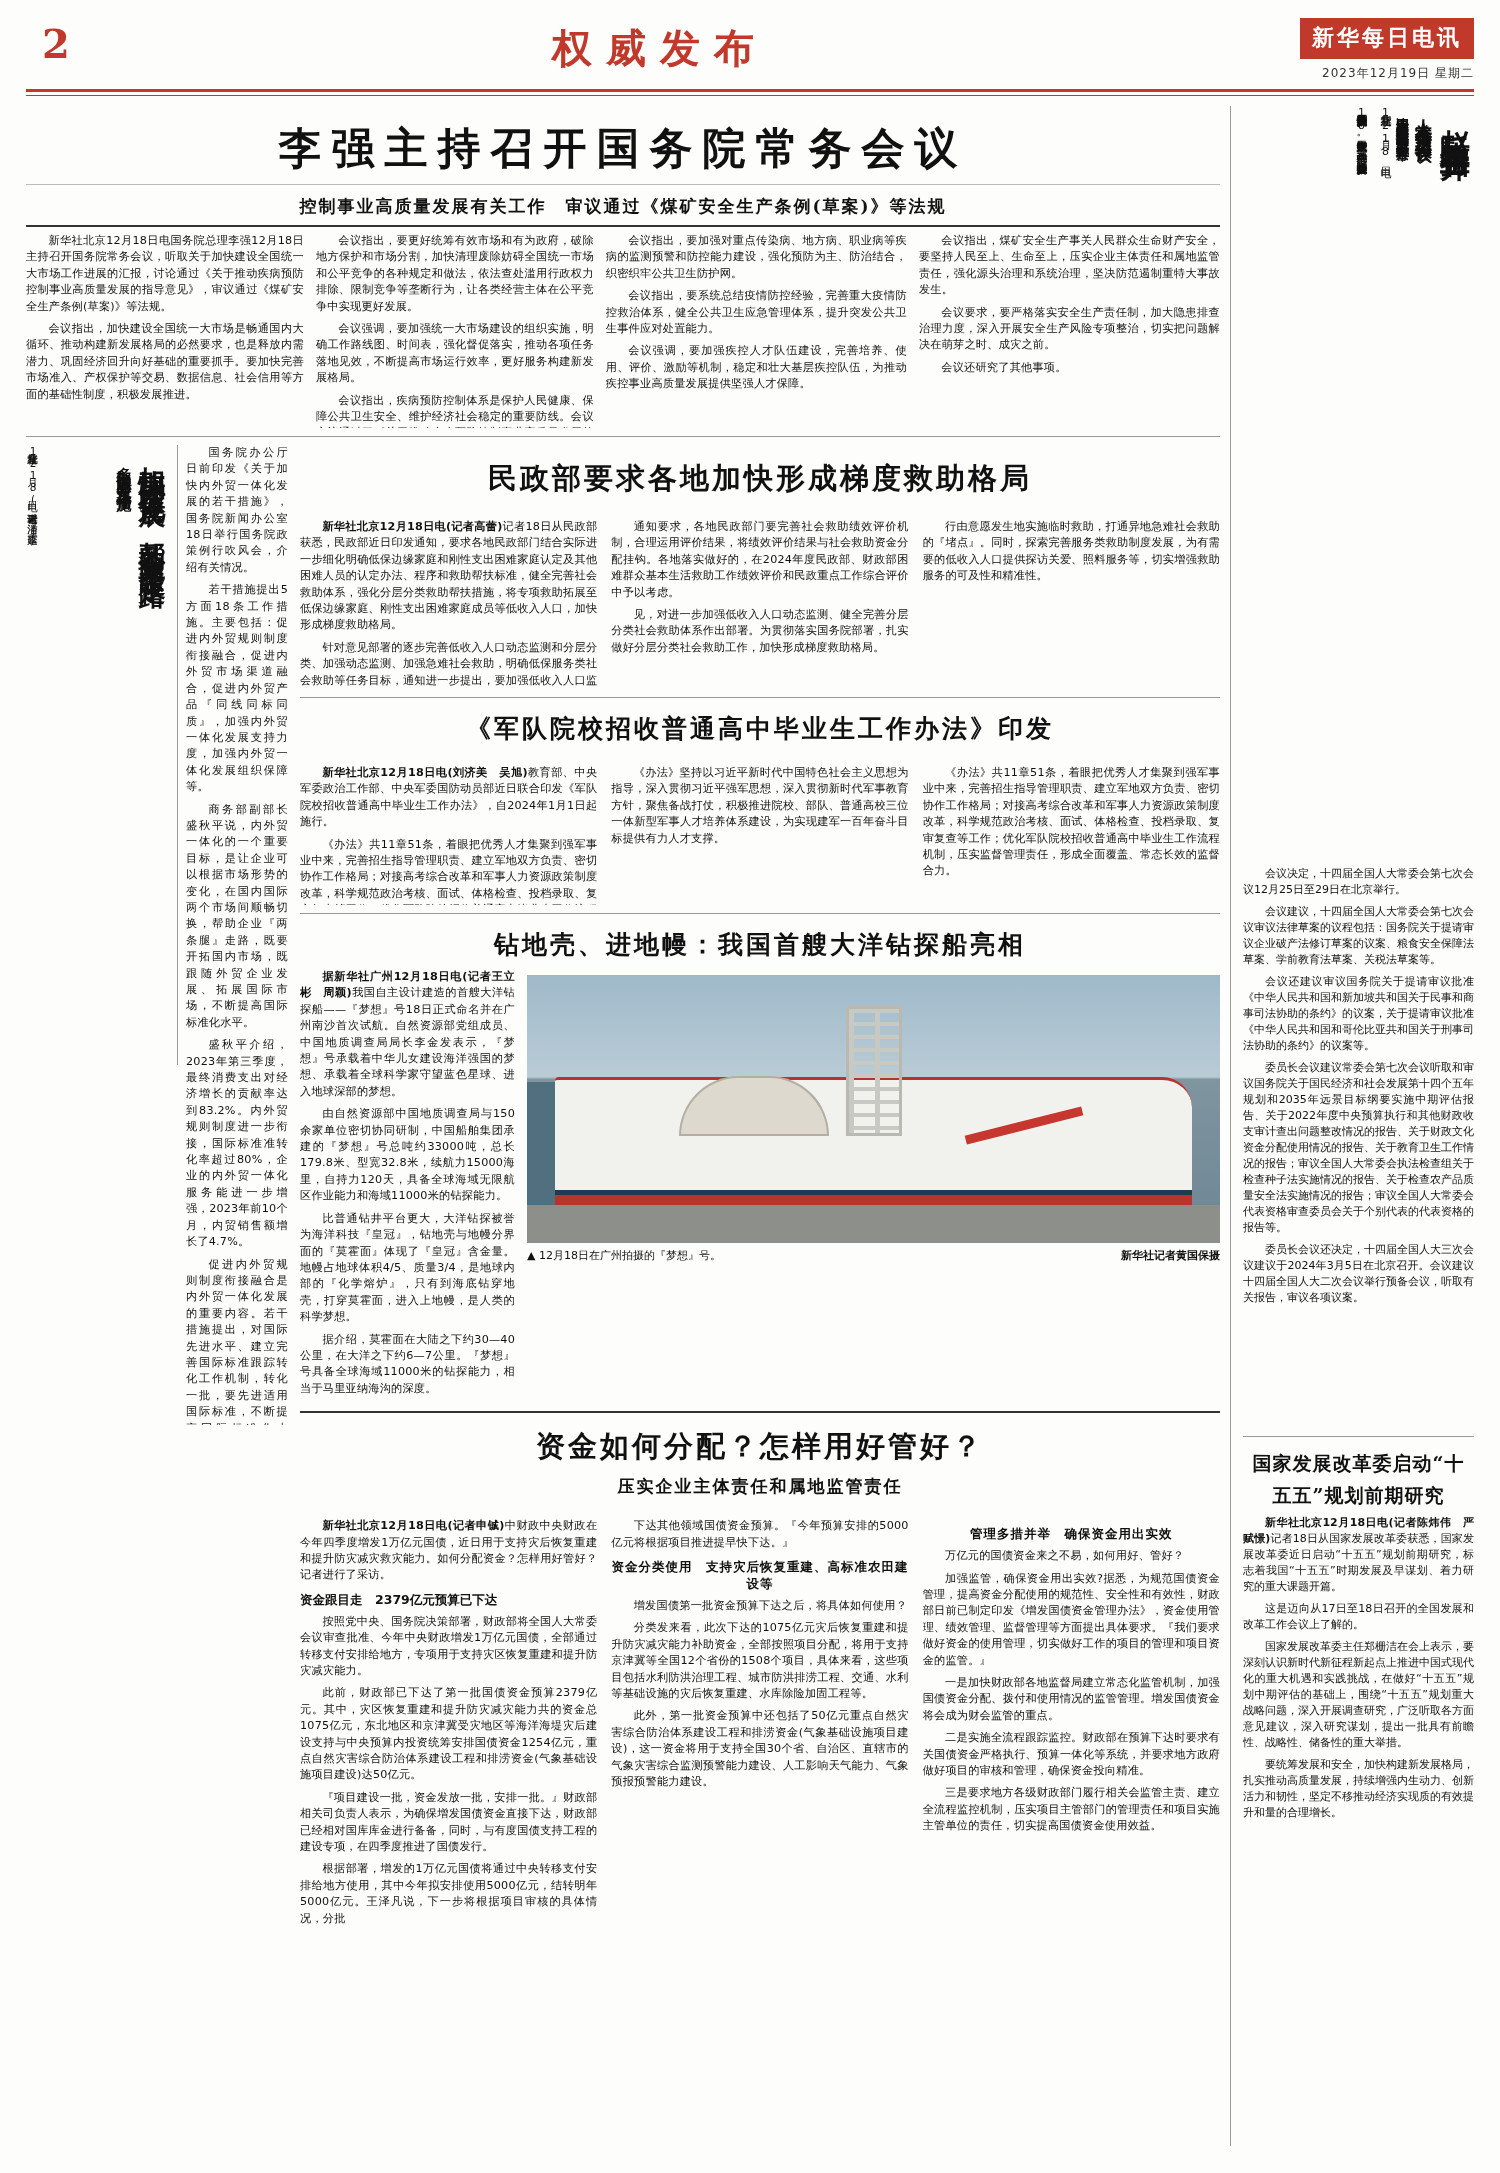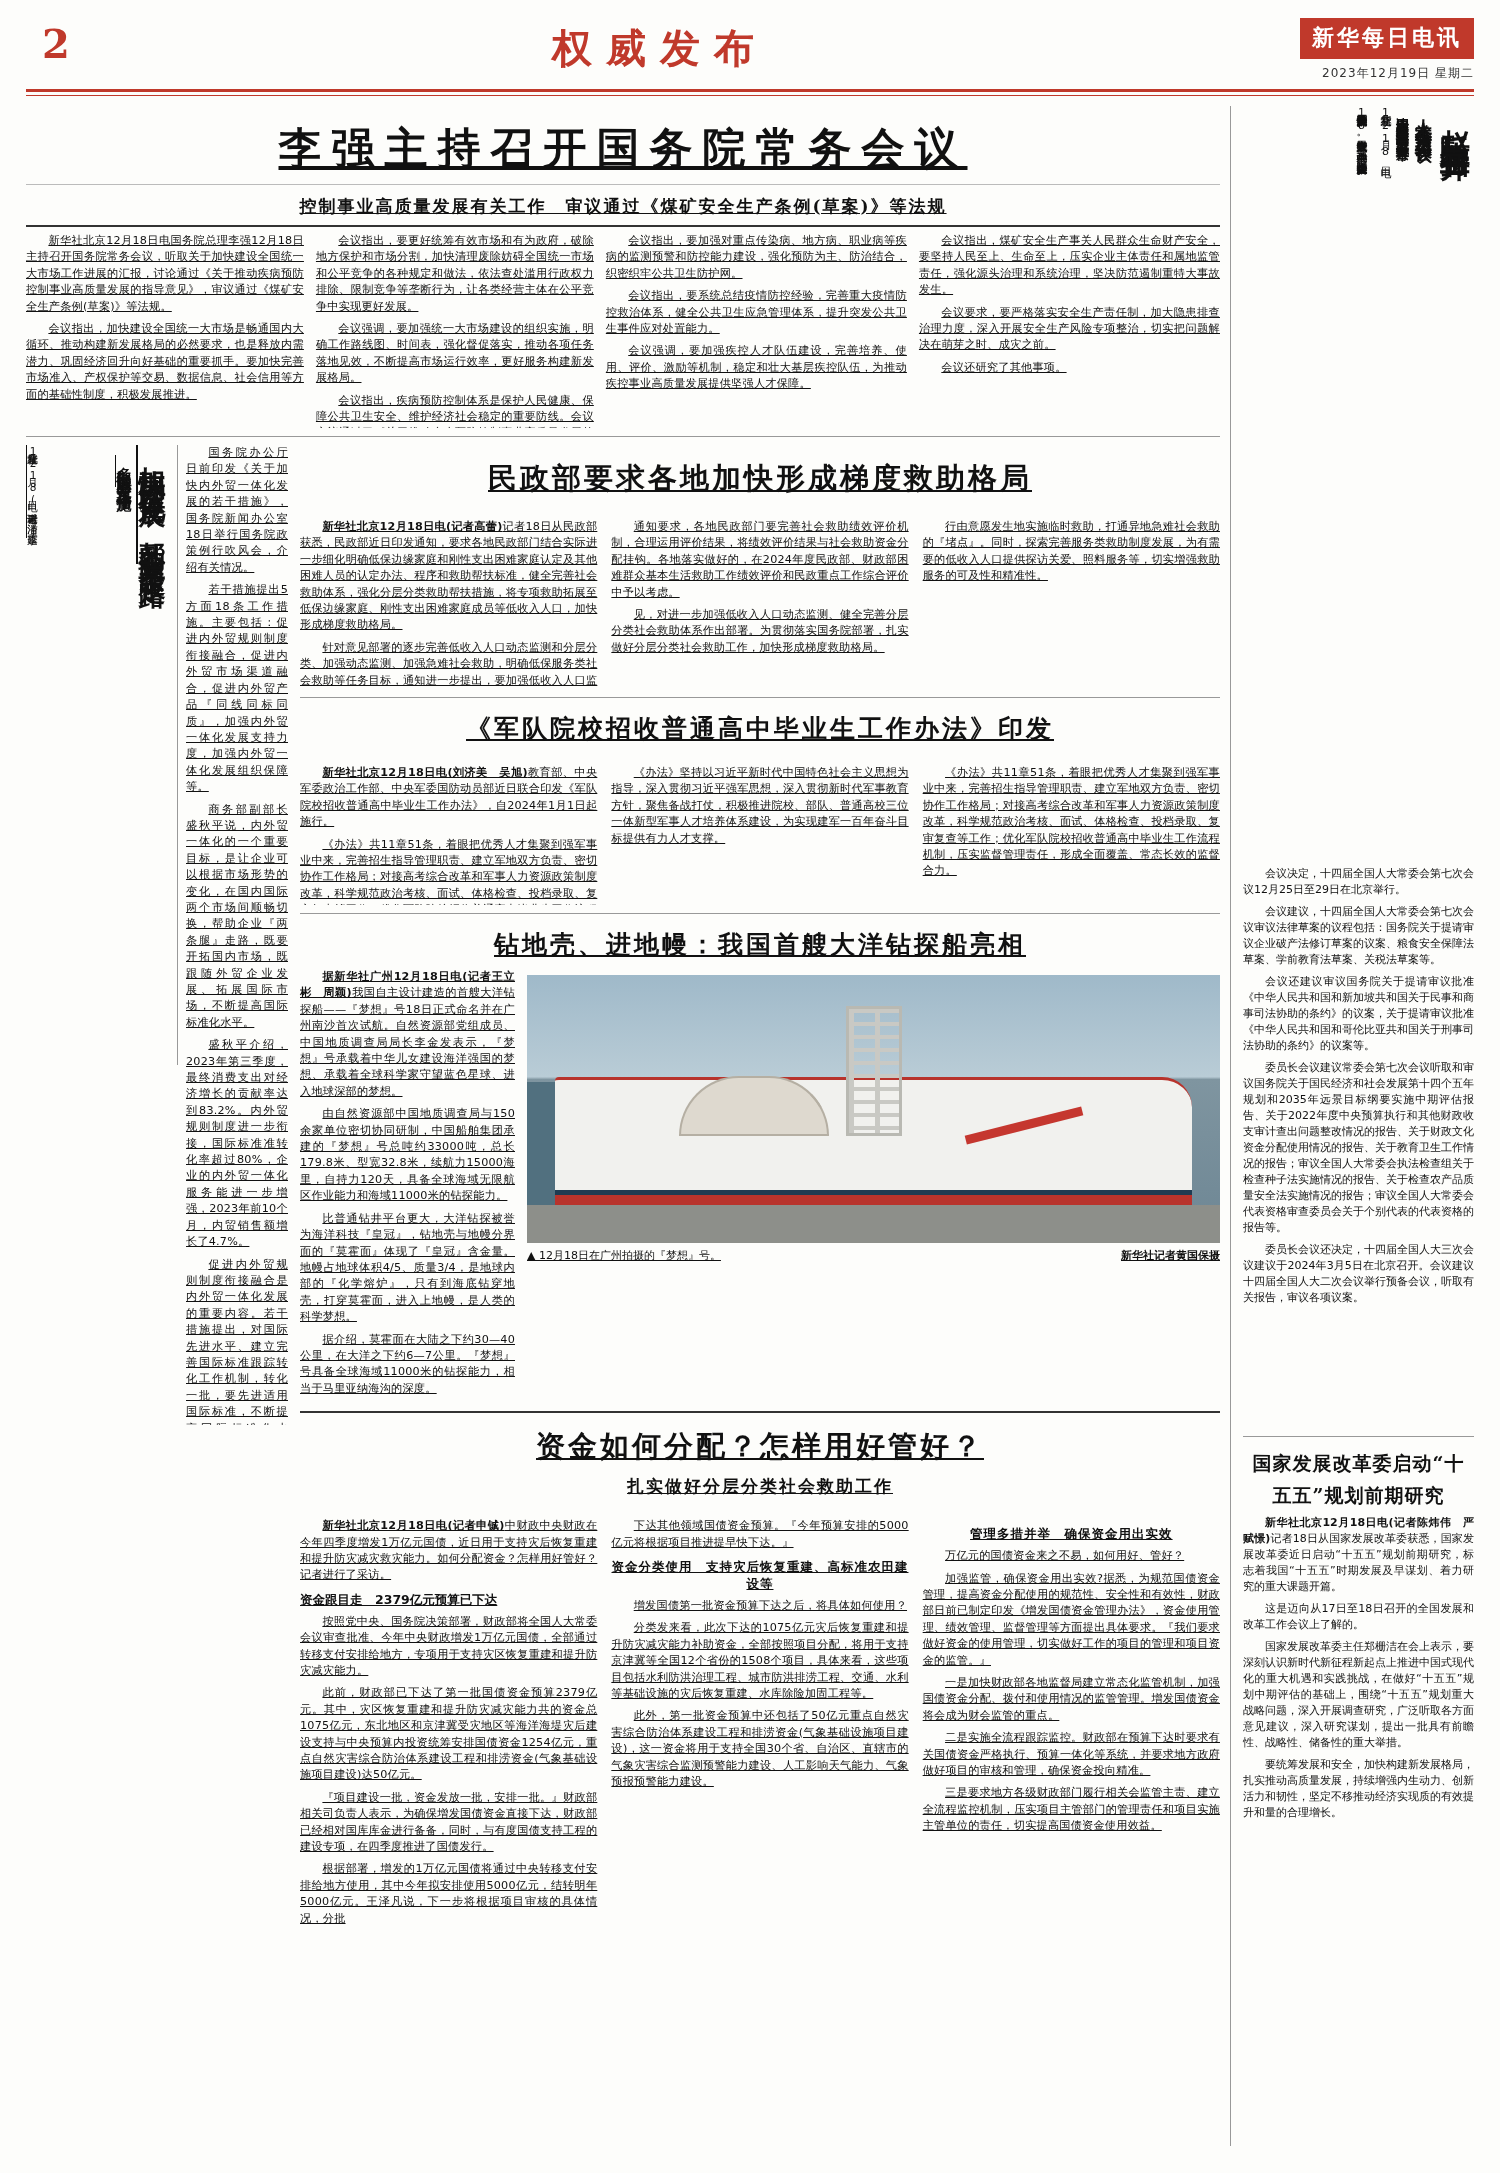--- a/index.html
+++ b/index.html
@@ -18,21 +18,21 @@
   .page-num { color:#c0392b; font-weight:bold; font-size:40px; font-family:"DejaVu Serif", serif; width:60px; text-align:center; line-height:52px; }
   .masthead-title { flex:1; text-align:center; font-family:"DejaVu Serif", serif; font-weight:bold; font-size:40px; letter-spacing:14px; color:#c0392b; line-height:60px; }
   .masthead-right { width:240px; text-align:right; }
   .brand { display:inline-block; background:#c0392b; color:#fff; font-family:"DejaVu Serif", serif; font-weight:bold; font-size:22px; letter-spacing:3px; padding:5px 12px 6px 12px; }
   .brand-date { font-size:12px; color:#333; margin-top:6px; letter-spacing:1px; }
 
   .rule-double { border-top:1px solid #c0392b; margin-top:3px; }
 
   
   .body-grid { display:flex; margin-top:10px; height:2040px; }
-  .col-left { width:1205px; padding-right:10px; border-right:1px solid #999;text-decoration:underline; }
+  .col-left { width:1205px; padding-right:10px; border-right:1px solid #999; }
   .col-right { width:243px; padding-left:12px; }
 
   
   .lead-headline {
     text-align:center;
     font-family:"DejaVu Serif", serif;
     font-weight:bold;
     font-size:43px;
     letter-spacing:10px;
     padding:14px 0 6px 0;
@@ -230,21 +230,21 @@
                   <span class="credit">新华社记者黄国保摄</span>
                 </div>
               </div>
             </div>
           </div>
 
           <div class="hr-thick"></div>
 
           <div>
             <div class="sec-title">资金如何分配？怎样用好管好？</div>
-            <div class="sec-sub">扎实做好分层分类社会救助工作</div>
+            <div class="sec-sub">压实企业主体责任和属地监管责任</div>
             <div class="cols3" style="height:430px; overflow:hidden;">
               <div>
                 <p class="body"><span class="dateline">新华社北京12月18日电(记者申铖)</span><span>中财政中央财政在今年四季度增发1万亿元国债，近日用于支持灾后恢复重建和提升防灾减灾救灾能力。如何分配资金？怎样用好管好？记者进行了采访。</span></p>
                 <div class="sub-head-l">资金跟目走　2379亿元预算已下达</div>
                 <p class="body">按照党中央、国务院决策部署，财政部将全国人大常委会议审查批准、今年中央财政增发1万亿元国债，全部通过转移支付安排给地方，专项用于支持灾区恢复重建和提升防灾减灾能力。</p>
                 <p class="body">此前，财政部已下达了第一批国债资金预算2379亿元。其中，灾区恢复重建和提升防灾减灾能力共的资金总1075亿元，东北地区和京津冀受灾地区等海洋海堤灾后建设支持与中央预算内投资统筹安排国债资金1254亿元，重点自然灾害综合防治体系建设工程和排涝资金(气象基础设施项目建设)达50亿元。</p>
                 <p class="body">『项目建设一批，资金发放一批，安排一批。』财政部相关司负责人表示，为确保增发国债资金直接下达，财政部已经相对国库库金进行备备，同时，与有度国债支持工程的建设专项，在四季度推进了国债发行。</p>
                 <p class="body">根据部署，增发的1万亿元国债将通过中央转移支付安排给地方使用，其中今年拟安排使用5000亿元，结转明年5000亿元。王泽凡说，下一步将根据项目审核的具体情况，分批</p>
               </div>
               <div>

